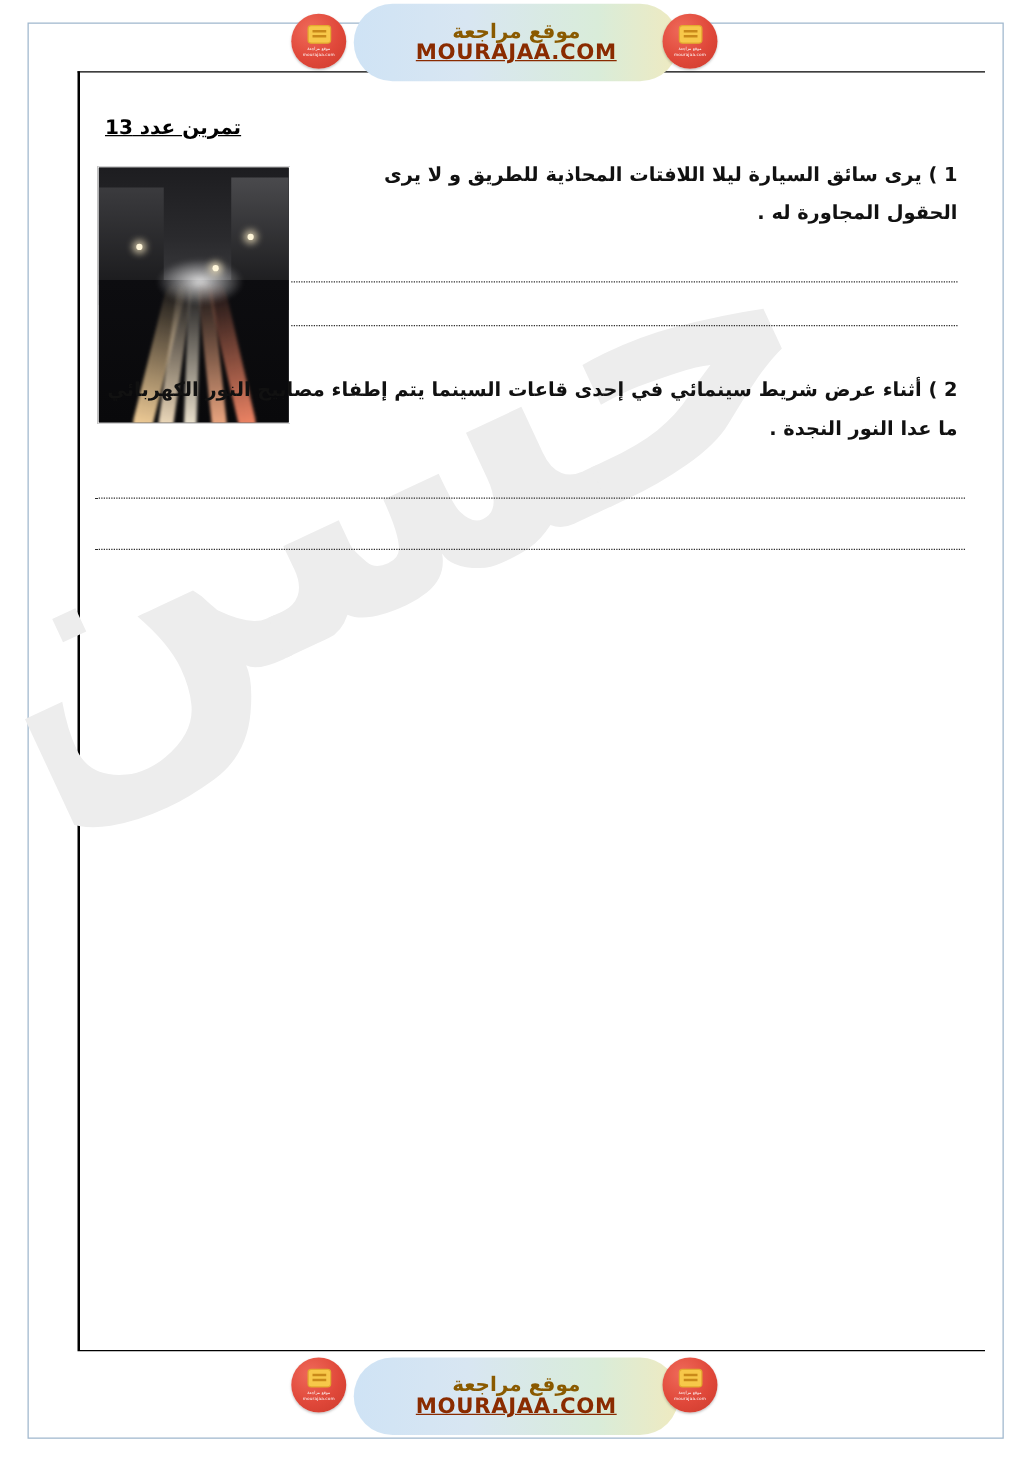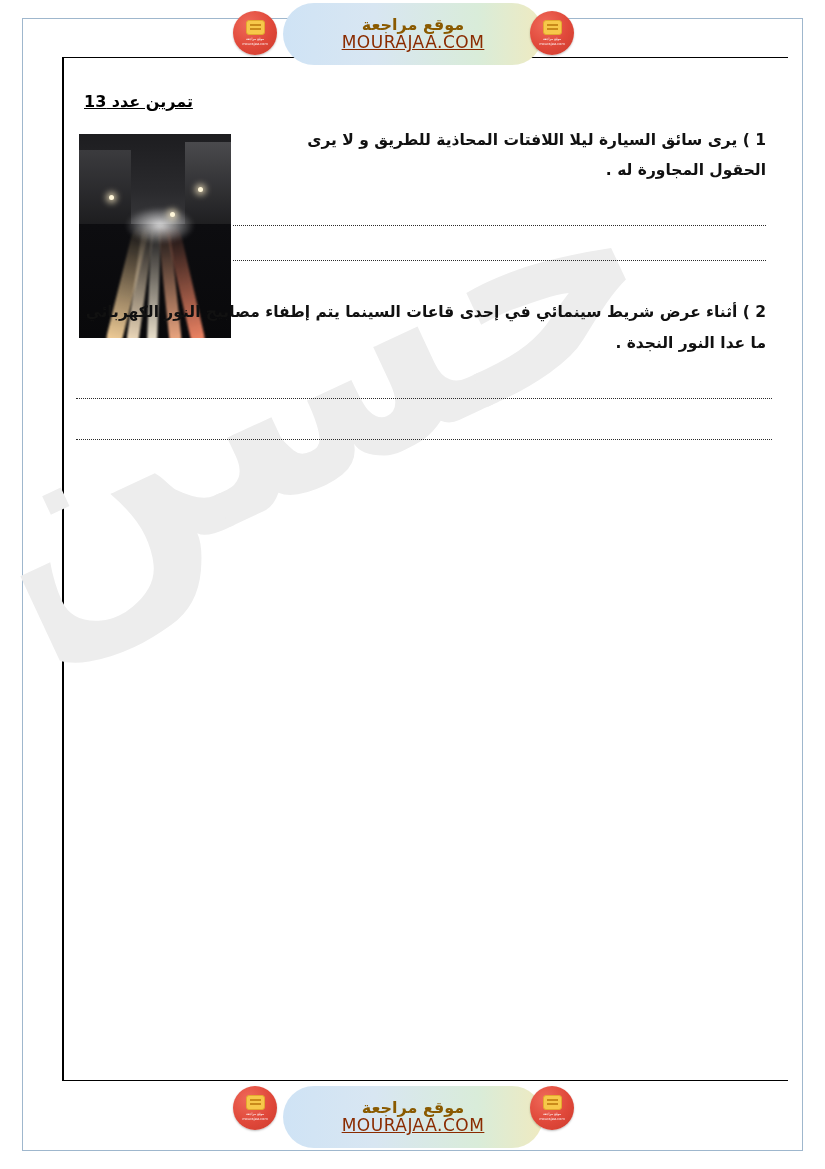--- a/index.html
+++ b/index.html
@@ -92,21 +92,21 @@
   }
   .brand-bar .b1 {
     font-size: 16px;
     color: #8a5a00;
     font-weight: bold;
     direction: rtl;
   }
   .brand-bar .b2 {
     font-size: 17px;
     color: #8a2b00;
-    font-weight: normal;
+    font-weight: bold;
     letter-spacing: .5px;
     text-decoration: underline;
   }
   .brand-top { left: 283px; top: 3px; }
   .brand-bottom { left: 283px; top: 1086px; }
 
   .badge {
     position: absolute;
     width: 44px; height: 44px;
     border-radius: 50%;

